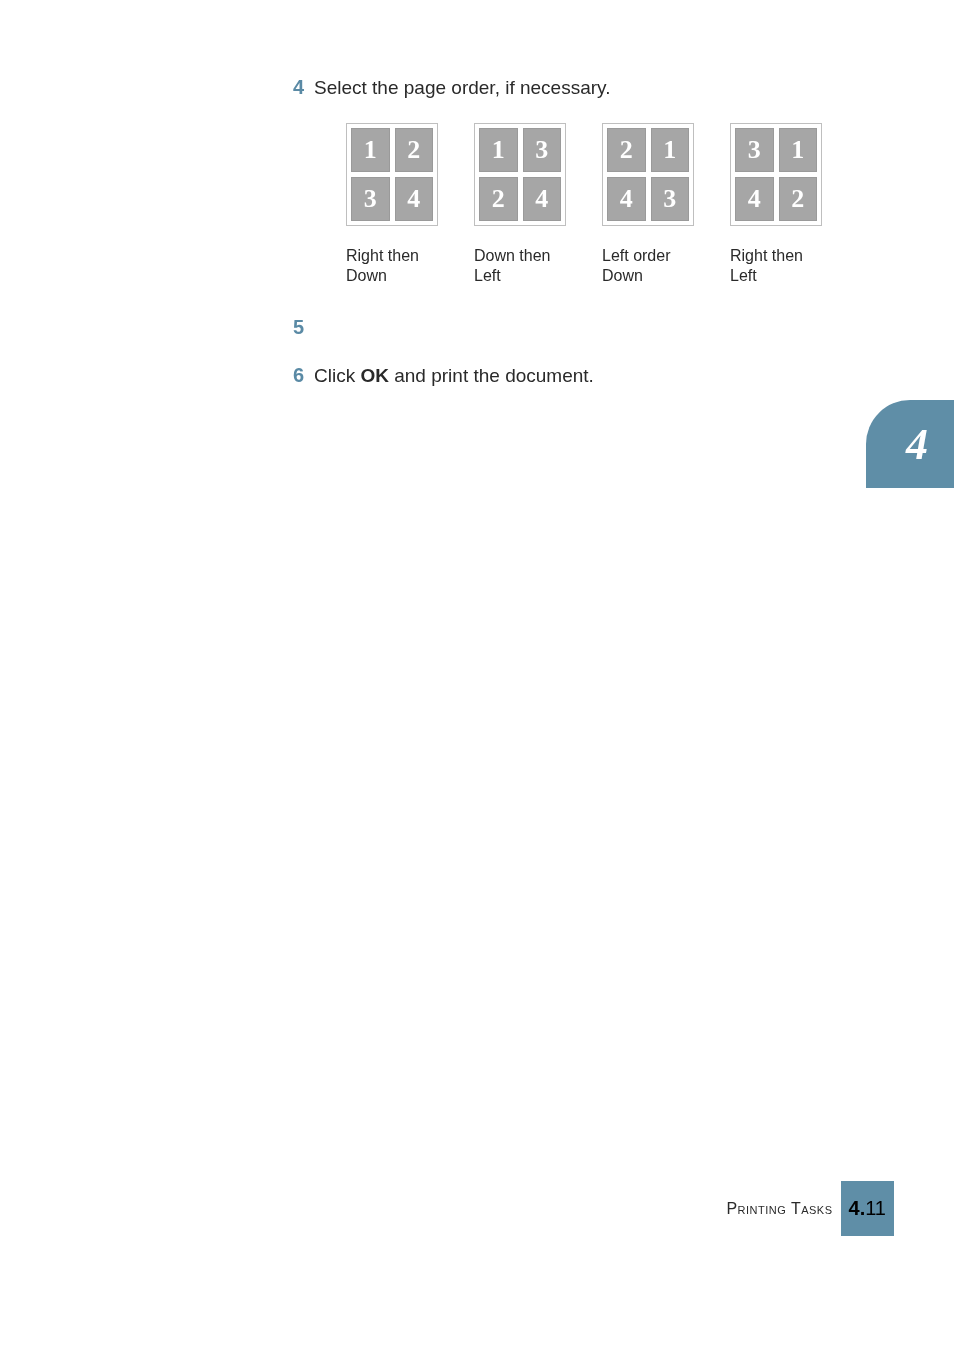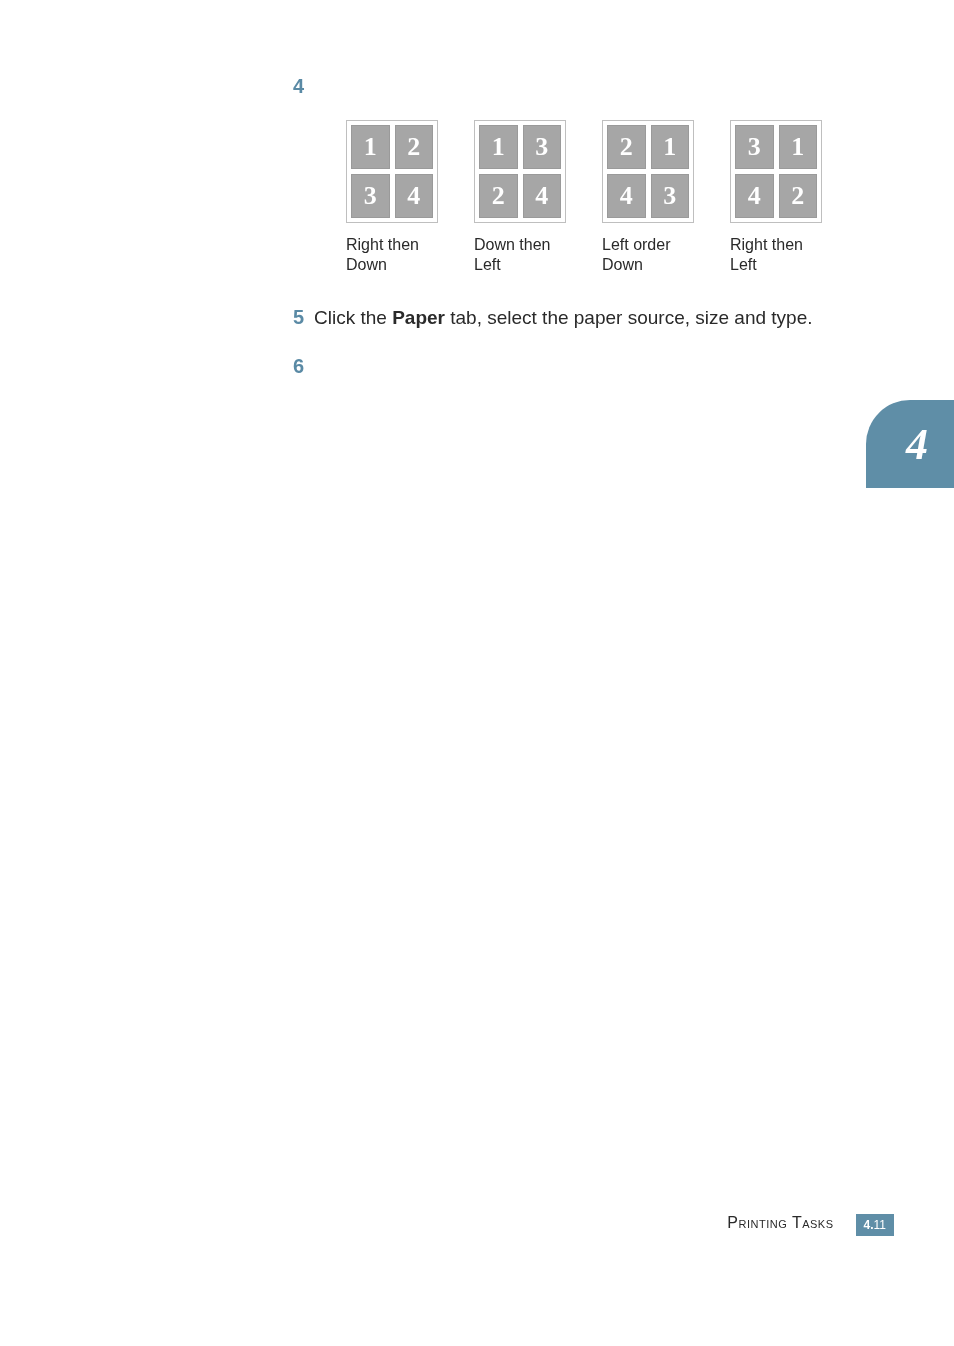--- a/index.html
+++ b/index.html
@@ -59,21 +59,21 @@
     height:42px;
     display:flex;
     align-items:center;
     justify-content:center;
     color:#fff;
     font-size:26px;
     font-weight:700;
     font-family:"Times New Roman",serif;
   }
   .opt-label{
-    margin-top:12px;
+    margin-top:20px;
     font-size:16px;
     line-height:1.25;
     color:#2a2a2a;
   }
   .side-tab{
     position:absolute;
     right:0;
     top:400px;
     width:88px;height:88px;
     background:#5f8ea7;
@@ -87,44 +87,47 @@
     align-items:center;
     justify-content:center;
     padding-left:14px;
     box-sizing:border-box;
   }
   .footer{
     position:absolute;
     right:60px;
     bottom:110px;
     display:flex;
-    align-items:flex-start;
-    gap:22px;
+    align-items:center;
+    gap:8px;
     font-size:16px;
   }
   .footer-title{
     font-variant:small-caps;
     letter-spacing:0.5px;
     color:#2a2a2a;
   }
   .footer-badge{
     background:#5f8ea7;
-    color:#ffffff;
-    padding:4px 8px;
-    font-size:12px;
+    color:#000000;
+    padding:16px 8px;
+    font-size:20px;
   }
   .footer-badge .chap{font-weight:700;}
 </style>
 </head>
 <body>
 
 <div class="content">
 
   <div class="step">
     <div class="step-num">4</div>
+    <div class="step-text">
+      <span>Select the page order, if necessary.</span>
+    </div>
   </div>
 
   <div class="diagrams">
     <div class="opt">
       <div class="grid2">
         <div class="cell">1</div>
         <div class="cell">2</div>
         <div class="cell">3</div>
         <div class="cell">4</div>
       </div>
@@ -154,27 +157,27 @@
         <div class="cell">1</div>
         <div class="cell">4</div>
         <div class="cell">2</div>
       </div>
       <div class="opt-label">Right then Left</div>
     </div>
   </div>
 
   <div class="step">
     <div class="step-num">5</div>
-    <div class="step-text">
-      <span>Click the </span><b>Paper</b><span> tab, select the paper source, size and type.</span>
-    </div>
   </div>
 
   <div class="step" style="margin-top:24px;">
     <div class="step-num">6</div>
+    <div class="step-text">
+      <span>Click </span><b>OK</b><span> and print the document.</span>
+    </div>
   </div>
 
 </div>
 
 <div class="side-tab">4</div>
 
 <div class="footer">
   <span class="footer-title">Printing Tasks</span>
   <span class="footer-badge">
     <span class="chap">4.</span><span>11</span>

